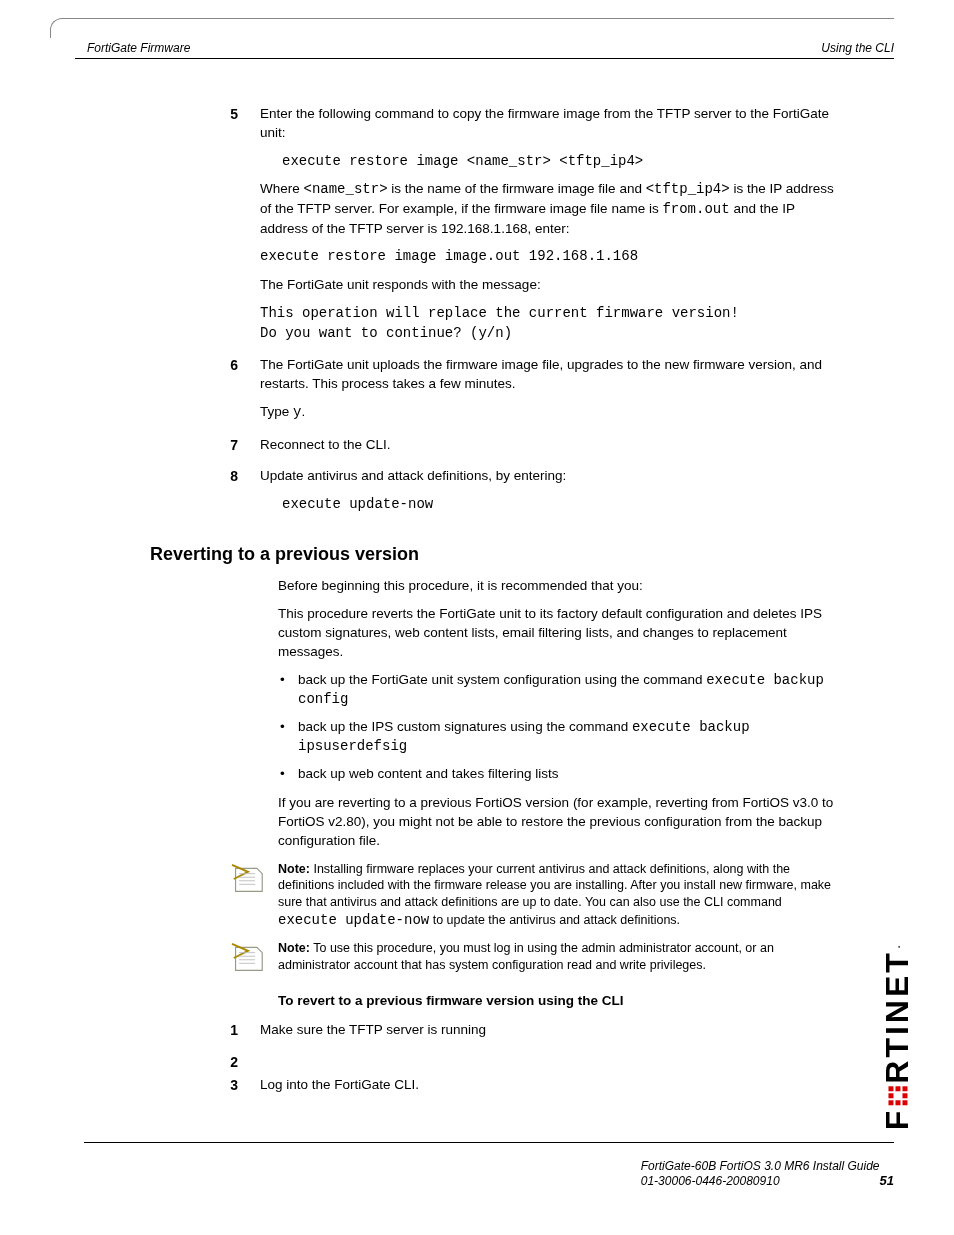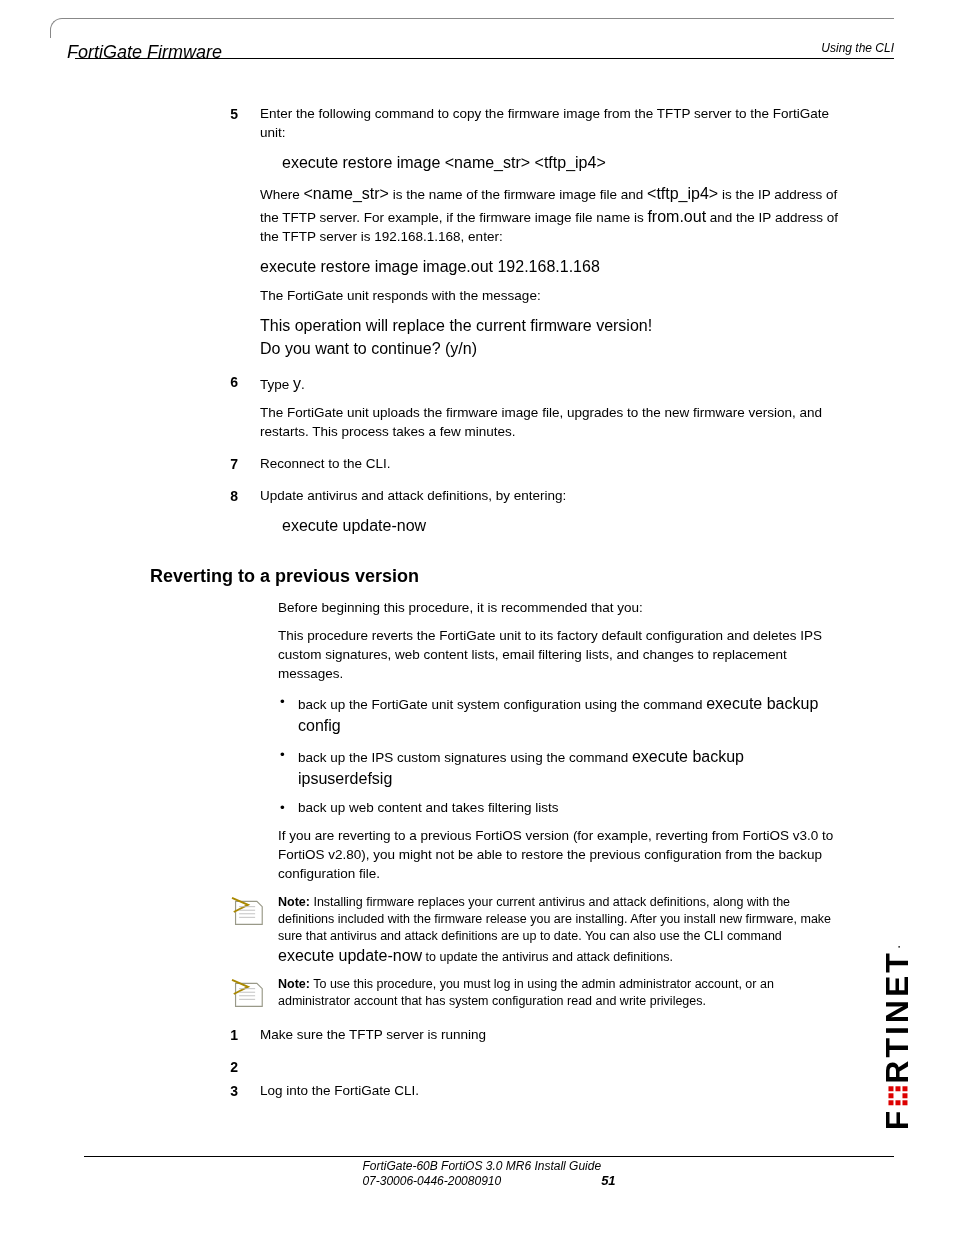--- a/index.html
+++ b/index.html
@@ -36,23 +36,23 @@
     position: absolute;
     top: 18px;
     left: 70px;
     right: 60px;
     height: 1px;
     background: #888;
   }
   .header-left {
     position: absolute;
     top: 40px;
-    left: 67px;
+    left: 87px;
     font-style: italic;
-    font-size: 18px;
+    font-size: 12px;
     text-align: right;
   }
   .header-right {
     position: absolute;
     top: 40px;
     right: 60px;
     font-style: italic;
     font-size: 12px;
   }
   .header-separator {
@@ -85,22 +85,22 @@
   .step-body {
     flex: 1;
   }
   .indented {
     margin-left: 203px;
   }
   .para {
     margin-bottom: 9px;
   }
   .code {
-    font-family: Liberation Sans, sans-serif;
-    font-size: 16px;
+    font-family: Liberation Mono, monospace;
+    font-size: 14px;
   }
   .code-indent {
     margin-left: 22px;
     margin-bottom: 9px;
     margin-top: 4px;
   }
   h2.section-heading {
     font-size: 18px;
     font-weight: bold;
     margin-top: 18px;
@@ -169,23 +169,23 @@
     width: 5px;
     height: 5px;
     background: #d00;
   }
   .footer {
     position: absolute;
     bottom: 45px;
     left: 84px;
     right: 60px;
     border-top: 1px solid #000;
-    padding-top: 2px;
+    padding-top: 16px;
     display: flex;
-    justify-content: center;
+    justify-content: flex-end;
     align-items: flex-end;
   }
   .footer-left {
     font-style: italic;
     font-size: 12px;
     line-height: 1.3;
   }
   .footer-right {
     font-style: italic;
     font-weight: bold;
@@ -215,24 +215,24 @@
         <div class="code para">execute restore image image.out 192.168.1.168</div>
         <div class="para">The FortiGate unit responds with the message:</div>
         <div class="code">This operation will replace the current firmware version!</div>
         <div class="code para">Do you want to continue? (y/n)</div>
       </div>
     </div>
 
     <div class="step-row">
       <div class="step-num">6</div>
       <div class="step-body">
+        <div class="para">The FortiGate unit uploads the firmware image file, upgrades to the new firmware version, and restarts. This process takes a few minutes.</div>
         <div class="para">
           <span>Type </span><span class="code">y</span><span>.</span>
         </div>
-        <div class="para">The FortiGate unit uploads the firmware image file, upgrades to the new firmware version, and restarts. This process takes a few minutes.</div>
       </div>
     </div>
 
     <div class="step-row">
       <div class="step-num">7</div>
       <div class="step-body para">Reconnect to the CLI.</div>
     </div>
 
     <div class="step-row">
       <div class="step-num">8</div>
@@ -288,20 +288,21 @@
             <path d="M2 2 L20 10 L4 18" fill="none" stroke="#a80" stroke-width="2.2"></path>
             <path d="M10 12 L28 12 M10 16 L28 16 M10 20 L28 20 M10 24 L28 24" stroke="#bbb" stroke-width="1"></path>
           </svg>
       </div>
       <div class="note-text">
         <b>Note:</b><span> To use this procedure, you must log in using the admin administrator account, or an administrator account that has system configuration read and write privileges.</span>
       </div>
     </div>
 
     <div class="indented">
+      <div class="proc-heading">To revert to a previous firmware version using the CLI</div>
     </div>
 
     <div class="step-row">
       <div class="step-num">1</div>
       <div class="step-body para">Make sure the TFTP server is running</div>
     </div>
     <div class="step-row">
       <div class="step-num">2</div>
     </div>
     <div class="step-row">
@@ -320,17 +321,17 @@
           <span style="top:9px;left:16px"></span>
           <span style="top:16px;left:2px"></span>
           <span style="top:16px;left:9px"></span>
           <span style="top:16px;left:16px"></span>
         </span>RTINET<span style="font-size:10px;vertical-align:top;margin-left:2px">.</span></span>
   </div>
 
   <div class="footer">
     <div class="footer-left">
       <div>FortiGate-60B FortiOS 3.0 MR6 Install Guide</div>
-      <div>07-30006-0446-20080910</div>
+      <div>01-30006-0446-20080910</div>
     </div>
     <div class="footer-right">51</div>
   </div>
 </div>
 
 </body></html>

